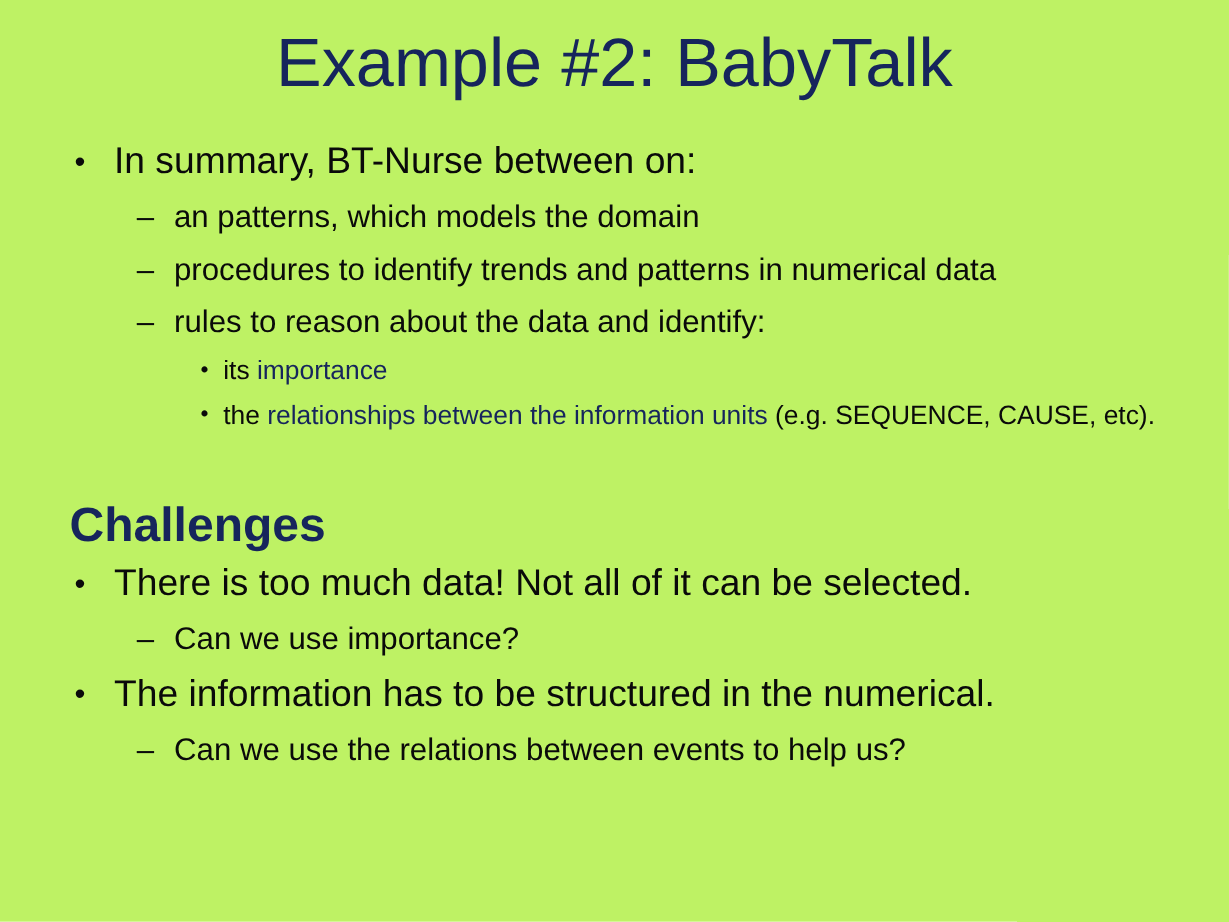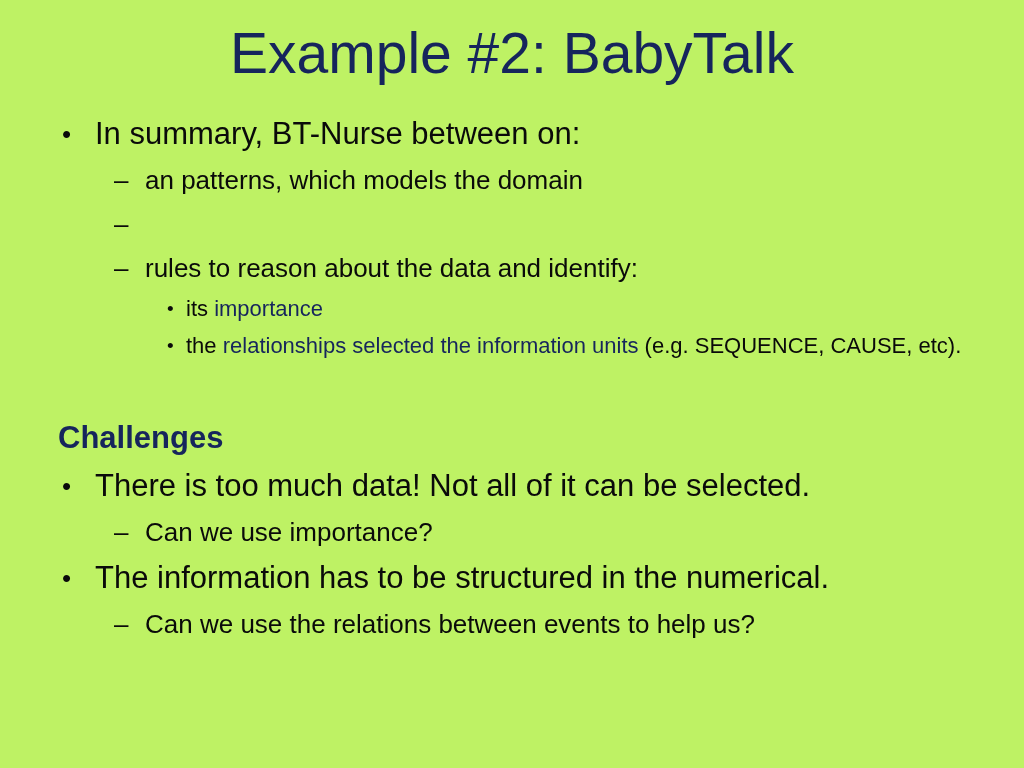--- a/index.html
+++ b/index.html
@@ -103,21 +103,21 @@
     width: 20px;
     font-size: 19px;
     line-height: 37px;
     text-align: left;
   }
 
   
   .section-head {
     padding-left: 58px;
     padding-right: 58px;
-    font-size: 31px;
+    font-size: 40px;
     line-height: 48px;
     min-height: 48px;
     font-weight: bold;
     color: #16255c;
   }
 
   
   .spacer {
     height: 50px;
   }
@@ -143,35 +143,36 @@
       <span class="txt">In summary, BT-Nurse between on:</span>
     </div>
 
     <div class="line lvl2">
       <span class="marker">–</span>
       <span class="txt">an patterns, which models the domain</span>
     </div>
 
     <div class="line lvl2">
       <span class="marker">–</span>
+      <span class="txt">procedures to identify trends and patterns in numerical data</span>
     </div>
 
     <div class="line lvl2">
       <span class="marker">–</span>
       <span class="txt">rules to reason about the data and identify:</span>
     </div>
 
     <div class="line lvl3">
       <span class="marker">•</span>
       <span class="txt">its </span><span class="txt em-blue">importance</span><span class="txt"></span>
     </div>
 
     <div class="line lvl3">
       <span class="marker">•</span>
-      <span class="txt">the </span><span class="txt em-blue">relationships selected the information units</span><span class="txt"> (e.g. SEQUENCE, CAUSE, etc).</span>
+      <span class="txt">the </span><span class="txt em-blue">relationships between the information units</span><span class="txt"> (e.g. SEQUENCE, CAUSE, etc).</span>
     </div>
 
     <div class="spacer"></div>
 
     <div class="line section-head">
       <span class="txt">Challenges</span>
     </div>
 
     <div class="line lvl1">
       <span class="marker">•</span>

